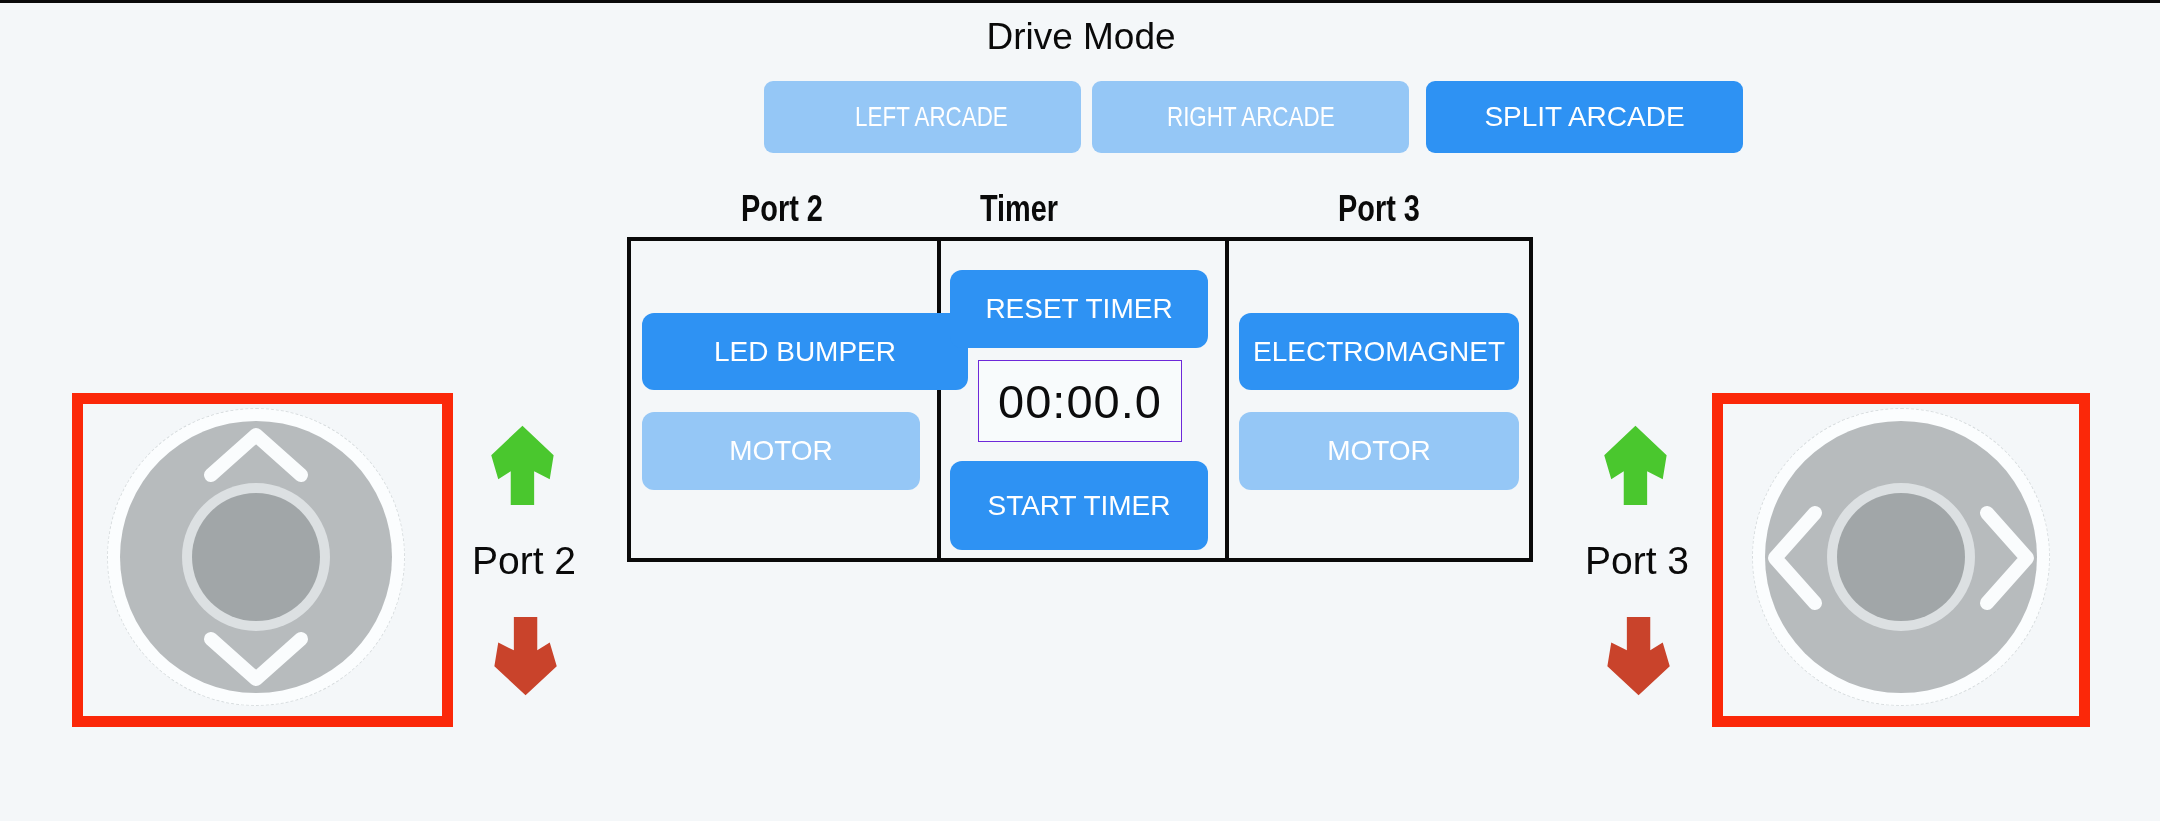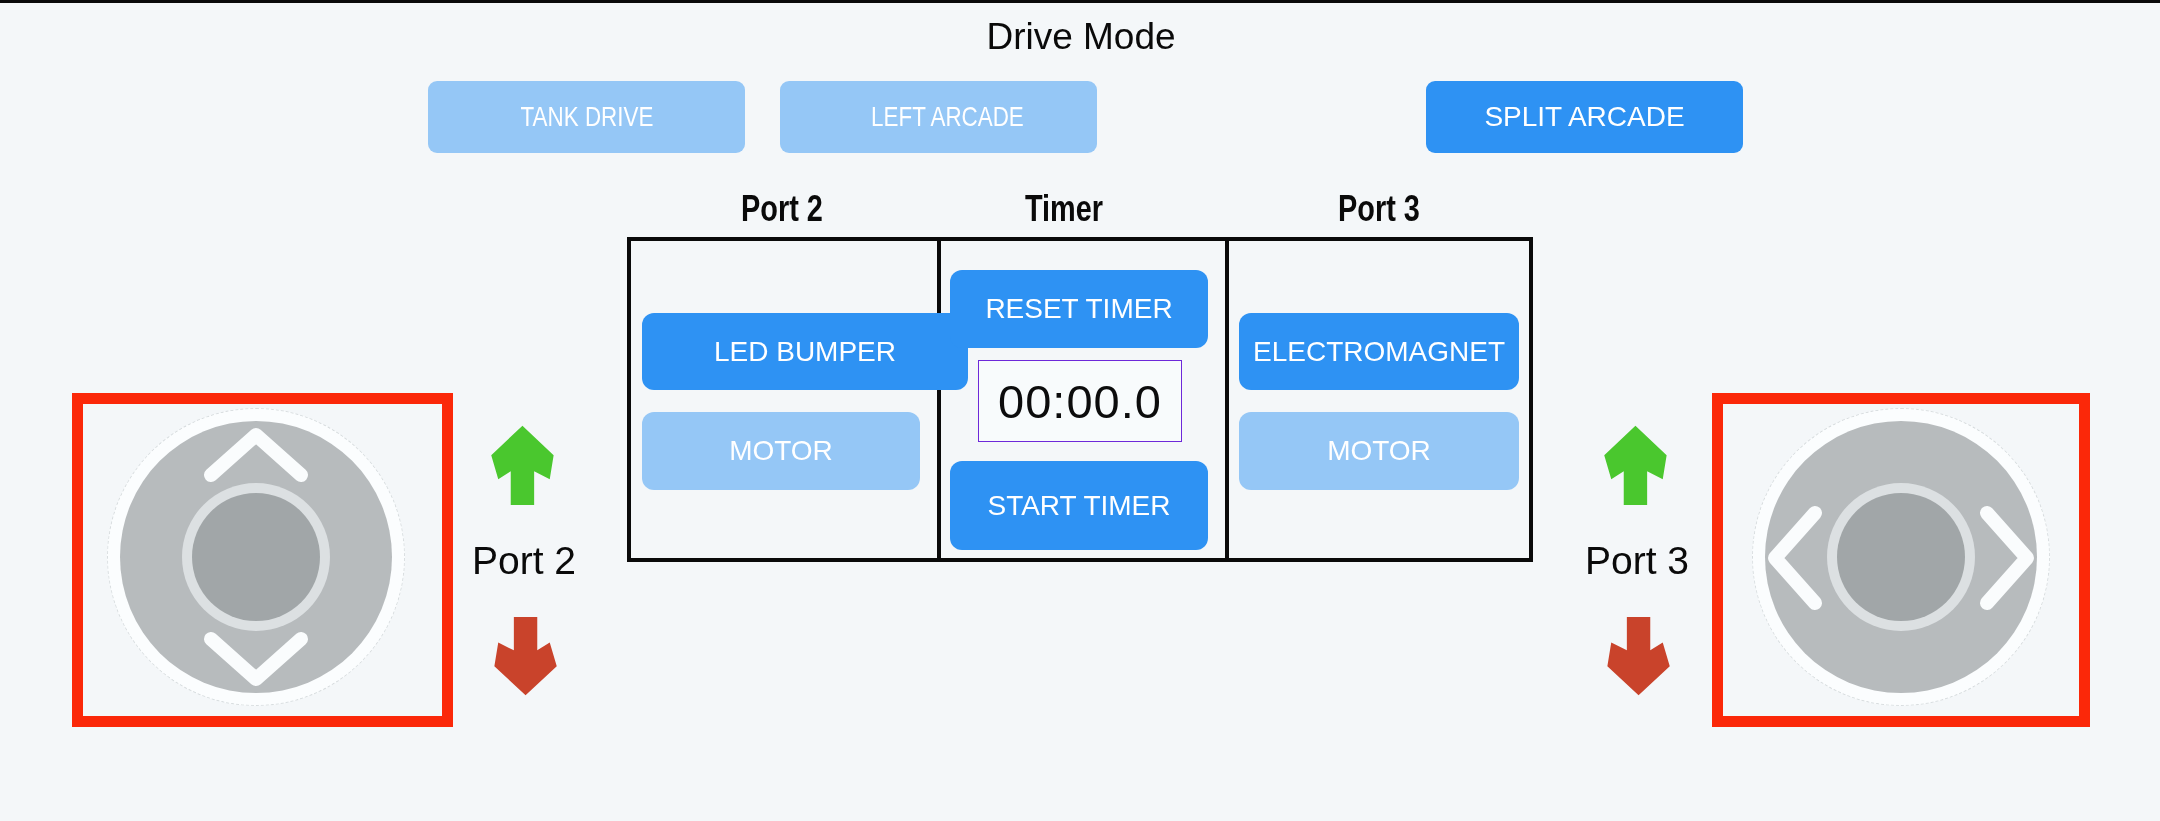--- a/index.html
+++ b/index.html
@@ -70,34 +70,34 @@
 </style>
 </head>
 <body>
 
 <div class="stage">
 
   <div class="topline"></div>
 
   <div class="page-title">Drive Mode</div>
 
-  <button class="btn lightblue dm-btn" style="left:428px;">
-    <span class="cond">TANK DRIVE</span>
+  <button class="btn lightblue dm-btn" style="left:764px;padding-left:24px;">
+    <span class="cond">LEFT ARCADE</span>
   </button>
-  <button class="btn lightblue dm-btn" style="left:780px;padding-left:24px;">
-    <span class="cond">LEFT ARCADE</span>
+  <button class="btn lightblue dm-btn" style="left:1092px;">
+    <span class="cond">RIGHT ARCADE</span>
   </button>
   <button class="btn blue dm-btn" style="left:1426px;">
     <span>SPLIT ARCADE</span>
   </button>
 
   <div class="col-head" style="left:782px;">
     <span class="cond2">Port 2</span>
   </div>
-  <div class="col-head" style="left:1064px;">
+  <div class="col-head" style="left:1019px;">
     <span class="cond2">Timer</span>
   </div>
   <div class="col-head" style="left:1379px;">
     <span class="cond2">Port 3</span>
   </div>
 
   <div class="panel-frame"></div>
   <div class="panel-divider" style="left:937px;"></div>
   <div class="panel-divider" style="left:1225px;"></div>
 

